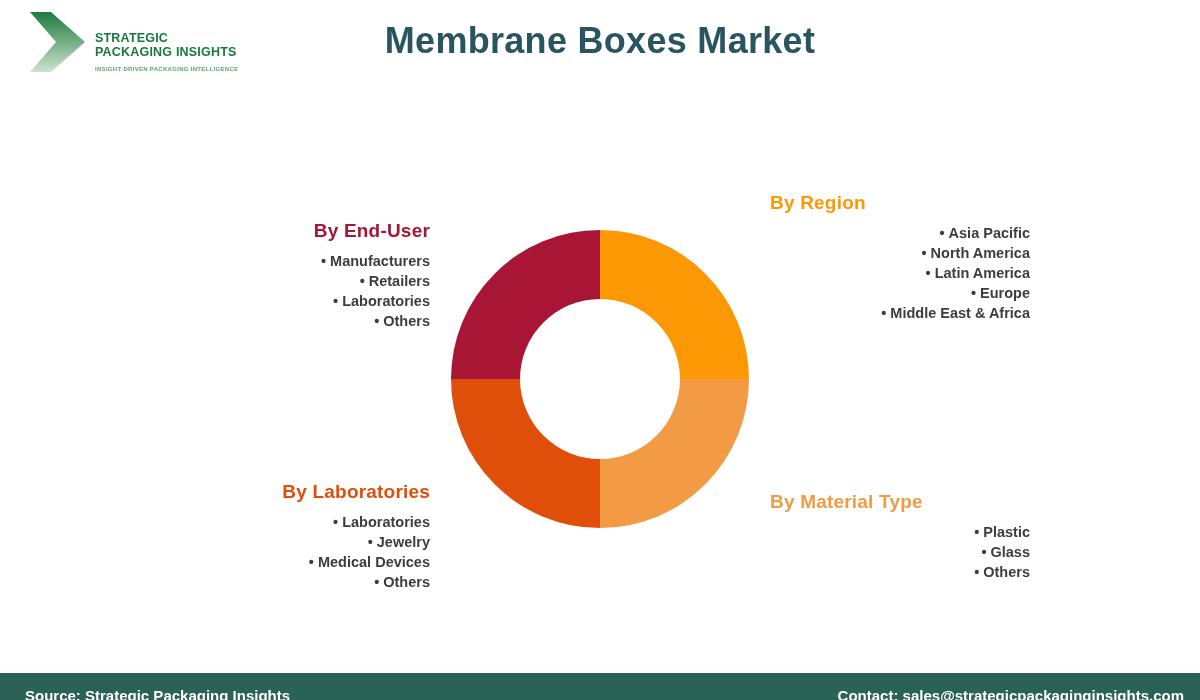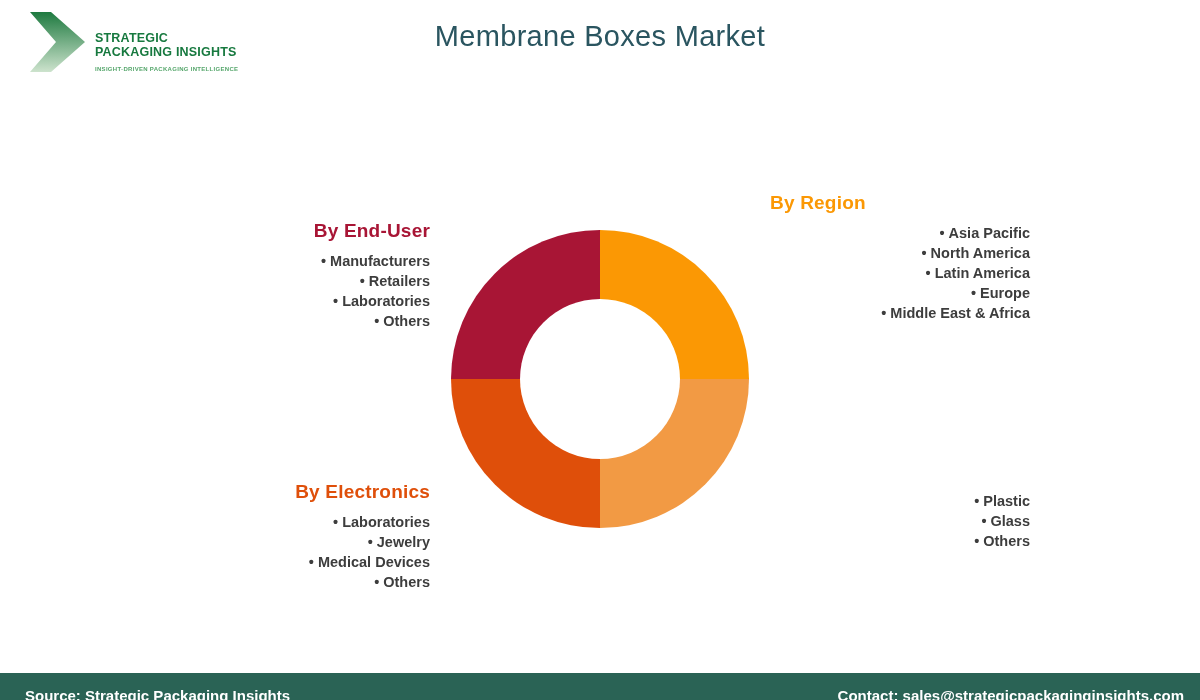--- a/index.html
+++ b/index.html
@@ -9,21 +9,21 @@
     font-family:"Liberation Sans", sans-serif; overflow:hidden;
   }
   
   .logo { position:absolute; left:30px; top:12px; display:flex; align-items:flex-end; }
   .logo-chevron { width:56px; height:60px; }
   .logo-text { margin-left:9px; padding-top:12px; }
   .logo-line { font-size:12.5px; font-weight:bold; color:#17793F; line-height:14px; letter-spacing:.2px; }
   .logo-tagline { font-size:6px; font-weight:bold; color:#55A66B; margin-top:7px; letter-spacing:.3px; }
   .page-title {
     position:absolute; left:0; top:20px; width:100%; text-align:center;
-    font-size:29px; font-weight:normal; color:#2A5560; letter-spacing:.3px;
+    font-size:36px; font-weight:bold; color:#2A5560; letter-spacing:.3px;
   }
   
   .donut {
     position:absolute; left:451px; top:230px; width:298px; height:298px;
     border-radius:50%;
   }
   .donut-hole {
     position:absolute; left:520px; top:299px; width:160px; height:160px;
     background:#ffffff; border-radius:50%;
   }
@@ -88,30 +88,31 @@
     <ul>
       <li>Asia Pacific</li>
       <li>North America</li>
       <li>Latin America</li>
       <li>Europe</li>
       <li>Middle East &amp; Africa</li>
     </ul>
   </div>
 
   <div class="seg seg-right" id="seg-application">
-    <h2 style="color: rgb(223, 79, 10);">By Electronics</h2>
+    <h2 style="color: rgb(223, 79, 10);">By Laboratories</h2>
     <ul>
       <li>Laboratories</li>
       <li>Jewelry</li>
       <li>Medical Devices</li>
       <li>Others</li>
     </ul>
   </div>
 
   <div class="seg" id="seg-material">
+    <h2 style="color: rgb(242, 154, 68);">By Material Type</h2>
     <ul>
       <li>Plastic</li>
       <li>Glass</li>
       <li>Others</li>
     </ul>
   </div>
 
   <div class="footer">
     <span>Source: Strategic Packaging Insights</span>
     <span>Contact: sales@strategicpackaginginsights.com</span>

